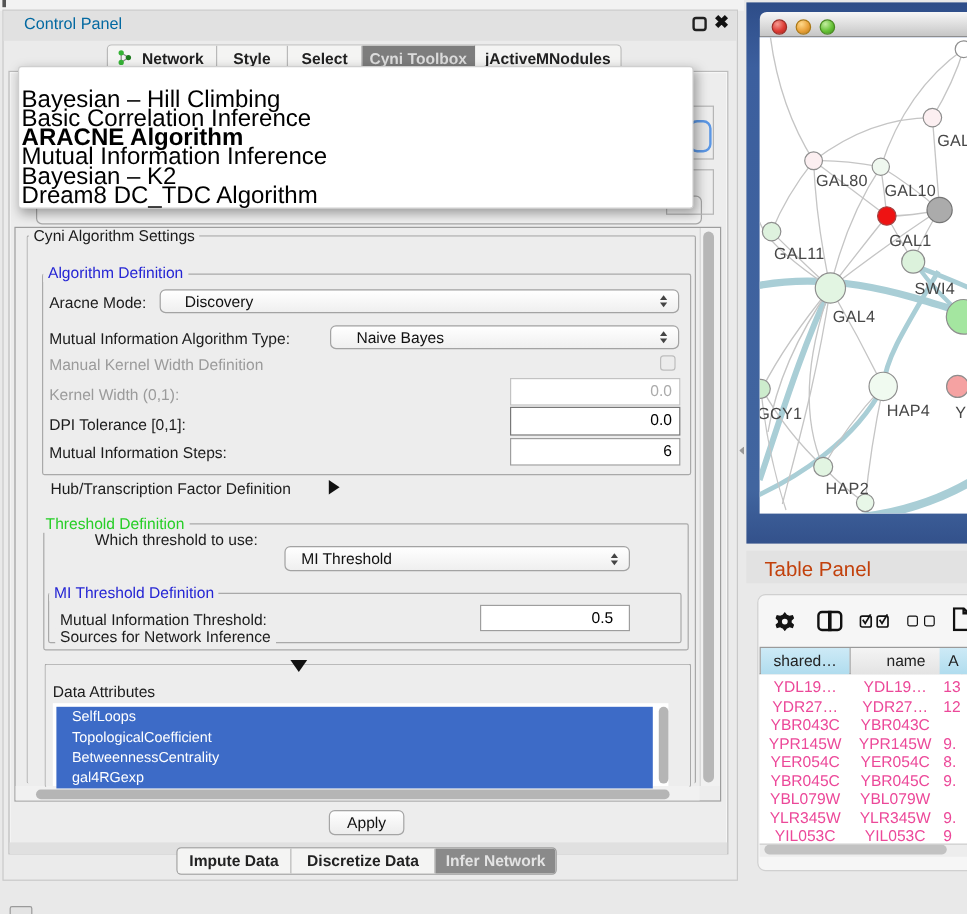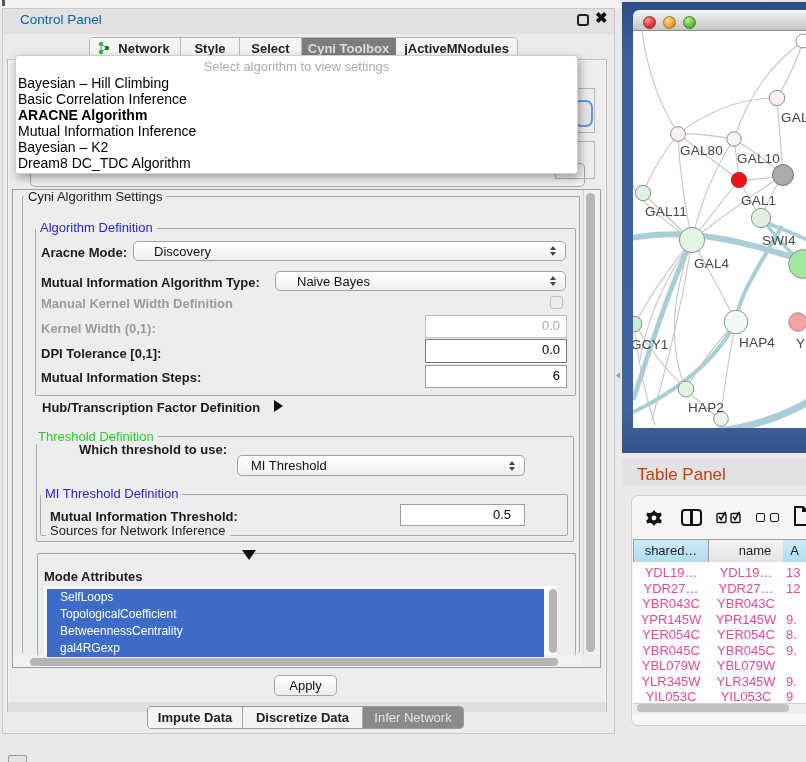--- a/index.html
+++ b/index.html
@@ -1,18 +1,18 @@
 <!DOCTYPE html>
 <html><head>
 <meta charset="utf-8">
 <style>
 html,body{margin:0;padding:0}
 body{width:806px;height:762px;background:#e9e9e9;font-family:"Liberation Sans",sans-serif;position:relative;overflow:hidden;-webkit-font-smoothing:antialiased}
 .a{position:absolute}
-.lbl{position:absolute;font-size:13px;font-weight:bold;color:#1c1c1c;white-space:nowrap}
+.lbl{position:absolute;font-size:13px;font-weight:normal;color:#1c1c1c;white-space:nowrap}
 .dis{color:#9b9b9b}
 .grp{position:absolute;border:1px solid #a9a9a9;border-radius:2px}
 .gl{position:absolute;background:#ededed;padding:0 4px;font-size:13px;line-height:14px;white-space:nowrap}
 .fld{position:absolute;background:#fff;border:1px solid #999;font-size:13px;text-align:right;padding-right:6px;box-sizing:border-box;line-height:20px}
 .combo{position:absolute;background:linear-gradient(#ffffff,#efefef);border:1px solid #a3a3a3;border-radius:5px;box-sizing:border-box;font-size:13px;color:#111}
 .combo span{position:absolute;top:0;line-height:19px;white-space:nowrap}
 .spin{position:absolute;right:8px;top:50%;margin-top:-5px;width:7px;height:10px}
 .spin:before{content:"";position:absolute;left:0;top:0;border-left:3.5px solid transparent;border-right:3.5px solid transparent;border-bottom:4px solid #444}
 .spin:after{content:"";position:absolute;left:0;bottom:0;border-left:3.5px solid transparent;border-right:3.5px solid transparent;border-top:4px solid #444}
 .tabseg{display:inline-block;height:21px;line-height:21px;font-size:13px;font-weight:bold;color:#222;background:#f4f4f3;text-align:center;border-right:1px solid #b9b9b9;vertical-align:top;box-sizing:border-box}
@@ -104,39 +104,38 @@
 <div class="grp" style="left:40px;top:494px;width:526px;height:40px"></div>
 <div class="gl" style="left:41px;top:487px;color:#2525d4">MI Threshold Definition</div>
 
 <div class="lbl" style="left:50px;top:509px">Mutual Information Threshold:</div>
 <div class="fld" style="left:400px;top:504px;width:125px;height:22px;border-color:#9e9e9e;padding-right:13px">0.5</div>
 
 <div class="grp" style="left:37px;top:553px;width:537px;height:102px;border-bottom:none"></div>
 <div class="gl" style="left:46px;top:524px;color:#1c1c1c">Sources for Network Inference</div>
 <div class="a" style="left:242px;top:550px;width:0;height:0;border-left:7px solid transparent;border-right:7px solid transparent;border-top:10px solid #111"></div>
 
-<div class="lbl" style="left:44px;top:569px">Mode Attributes</div>
+<div class="lbl" style="left:44px;top:569px">Data Attributes</div>
 <div class="a" style="left:44px;top:586px;width:513px;height:69px;background:#fff"></div>
 <div class="a" style="left:47px;top:589px;width:497px;height:68px;background:#3d6bc7;color:#fff;font-size:12px;line-height:17px;padding-left:13px;box-sizing:border-box">SelfLoops<br>TopologicalCoefficient<br>BetweennessCentrality<br>gal4RGexp</div>
 <div class="a" style="left:549px;top:589px;width:8px;height:64px;background:#b5b5b5;border-radius:4px"></div>
 
 <div class="a" style="left:274px;top:675px;width:63px;height:21px;background:linear-gradient(#ffffff,#ececec);border:1px solid #a5a5a5;border-radius:5px;box-sizing:border-box;text-align:center;font-size:13px;line-height:19px;color:#111">Apply</div>
 
 <div class="a" style="left:8px;top:702px;width:598px;height:10px;background:#e0e0e0"></div>
 <div class="a" style="left:147px;top:706px;height:21px;border:1px solid #9d9d9d;border-radius:4px;overflow:hidden;background:#f4f4f3;z-index:3">
-  <div class="tabseg" style="width:95px;border-right-color:#aaa">Impute Data</div><div class="tabseg" style="width:120px;border-right-color:#aaa">Discretize Data</div><div class="tabseg" style="width:100px;background:#8a8a8a;color:#e3e3e3;border-right:none;font-weight:normal">Infer Network</div>
+  <div class="tabseg" style="width:95px;border-right-color:#aaa">Impute Data</div><div class="tabseg" style="width:120px;border-right-color:#aaa">Discretize Data</div><div class="tabseg" style="width:100px;background:#8a8a8a;color:#e3e3e3;border-right:none;font-weight:bold">Infer Network</div>
 </div>
 
 <div class="a" style="left:8px;top:755px;width:17px;height:10px;background:#e3e3e3;border:1px solid #9a9a9a;border-radius:2px"></div>
 
 <div class="a" style="left:616px;top:372px;width:4px;height:7px;background:#999;clip-path:polygon(100% 0,0 50%,100% 100%)"></div>
 
 <div class="a" style="left:15px;top:55px;width:563px;height:119px;background:#fff;border:1px solid #cfcfcf;border-radius:3px;box-shadow:2px 4px 10px rgba(0,0,0,0.35);box-sizing:border-box;z-index:10">
-  <div style="position:absolute;top:3px;left:0;width:100%;text-align:center;font-size:13px;color:#ababab">Select algorithm to view settings</div>
-  <div style="position:absolute;top:19px;left:2px;font-size:14px;color:#000;line-height:16.1px;white-space:nowrap">Bayesian – Hill Climbing<br>Basic Correlation Inference<br><b>ARACNE Algorithm</b><br>Mutual Information Inference<br>Bayesian – K2<br>Dream8 DC_TDC Algorithm</div>
+  <div style="position:absolute;top:19px;left:2px;font-size:20px;color:#000;line-height:16.1px;white-space:nowrap">Bayesian – Hill Climbing<br>Basic Correlation Inference<br><b>ARACNE Algorithm</b><br>Mutual Information Inference<br>Bayesian – K2<br>Dream8 DC_TDC Algorithm</div>
 </div>
 
 <div class="a" style="left:622px;top:2px;width:184px;height:451px;background:linear-gradient(#2e4d88 0%,#3c5f9e 12%,#41659f 90%,#33518b 100%)"></div>
 <div class="a" style="left:633px;top:10px;width:173px;height:21px;background:linear-gradient(#f7f7f7,#c6c6c6);border-bottom:1px solid #8e8e8e;border-top-left-radius:6px;box-sizing:border-box"></div>
 <div class="a" style="left:643px;top:16px;width:11px;height:11px;border-radius:50%;background:radial-gradient(circle at 35% 28%,#f59b92,#dd3b34 55%,#a32721);border:0.5px solid #9b2c26"></div>
 <div class="a" style="left:663px;top:16px;width:11px;height:11px;border-radius:50%;background:radial-gradient(circle at 35% 28%,#ffd98a,#e9a23b 55%,#b57718);border:0.5px solid #a97815"></div>
 <div class="a" style="left:683px;top:16px;width:11px;height:11px;border-radius:50%;background:radial-gradient(circle at 35% 28%,#c4eda0,#67c238 55%,#3e8d1d);border:0.5px solid #47881f"></div>
 <div class="a" style="left:633px;top:31px;width:173px;height:397px;background:#fff;overflow:hidden">
 <svg width="173" height="397" viewBox="633 31 173 397" style="display:block">
 <g fill="none" stroke="#a9ced6">

